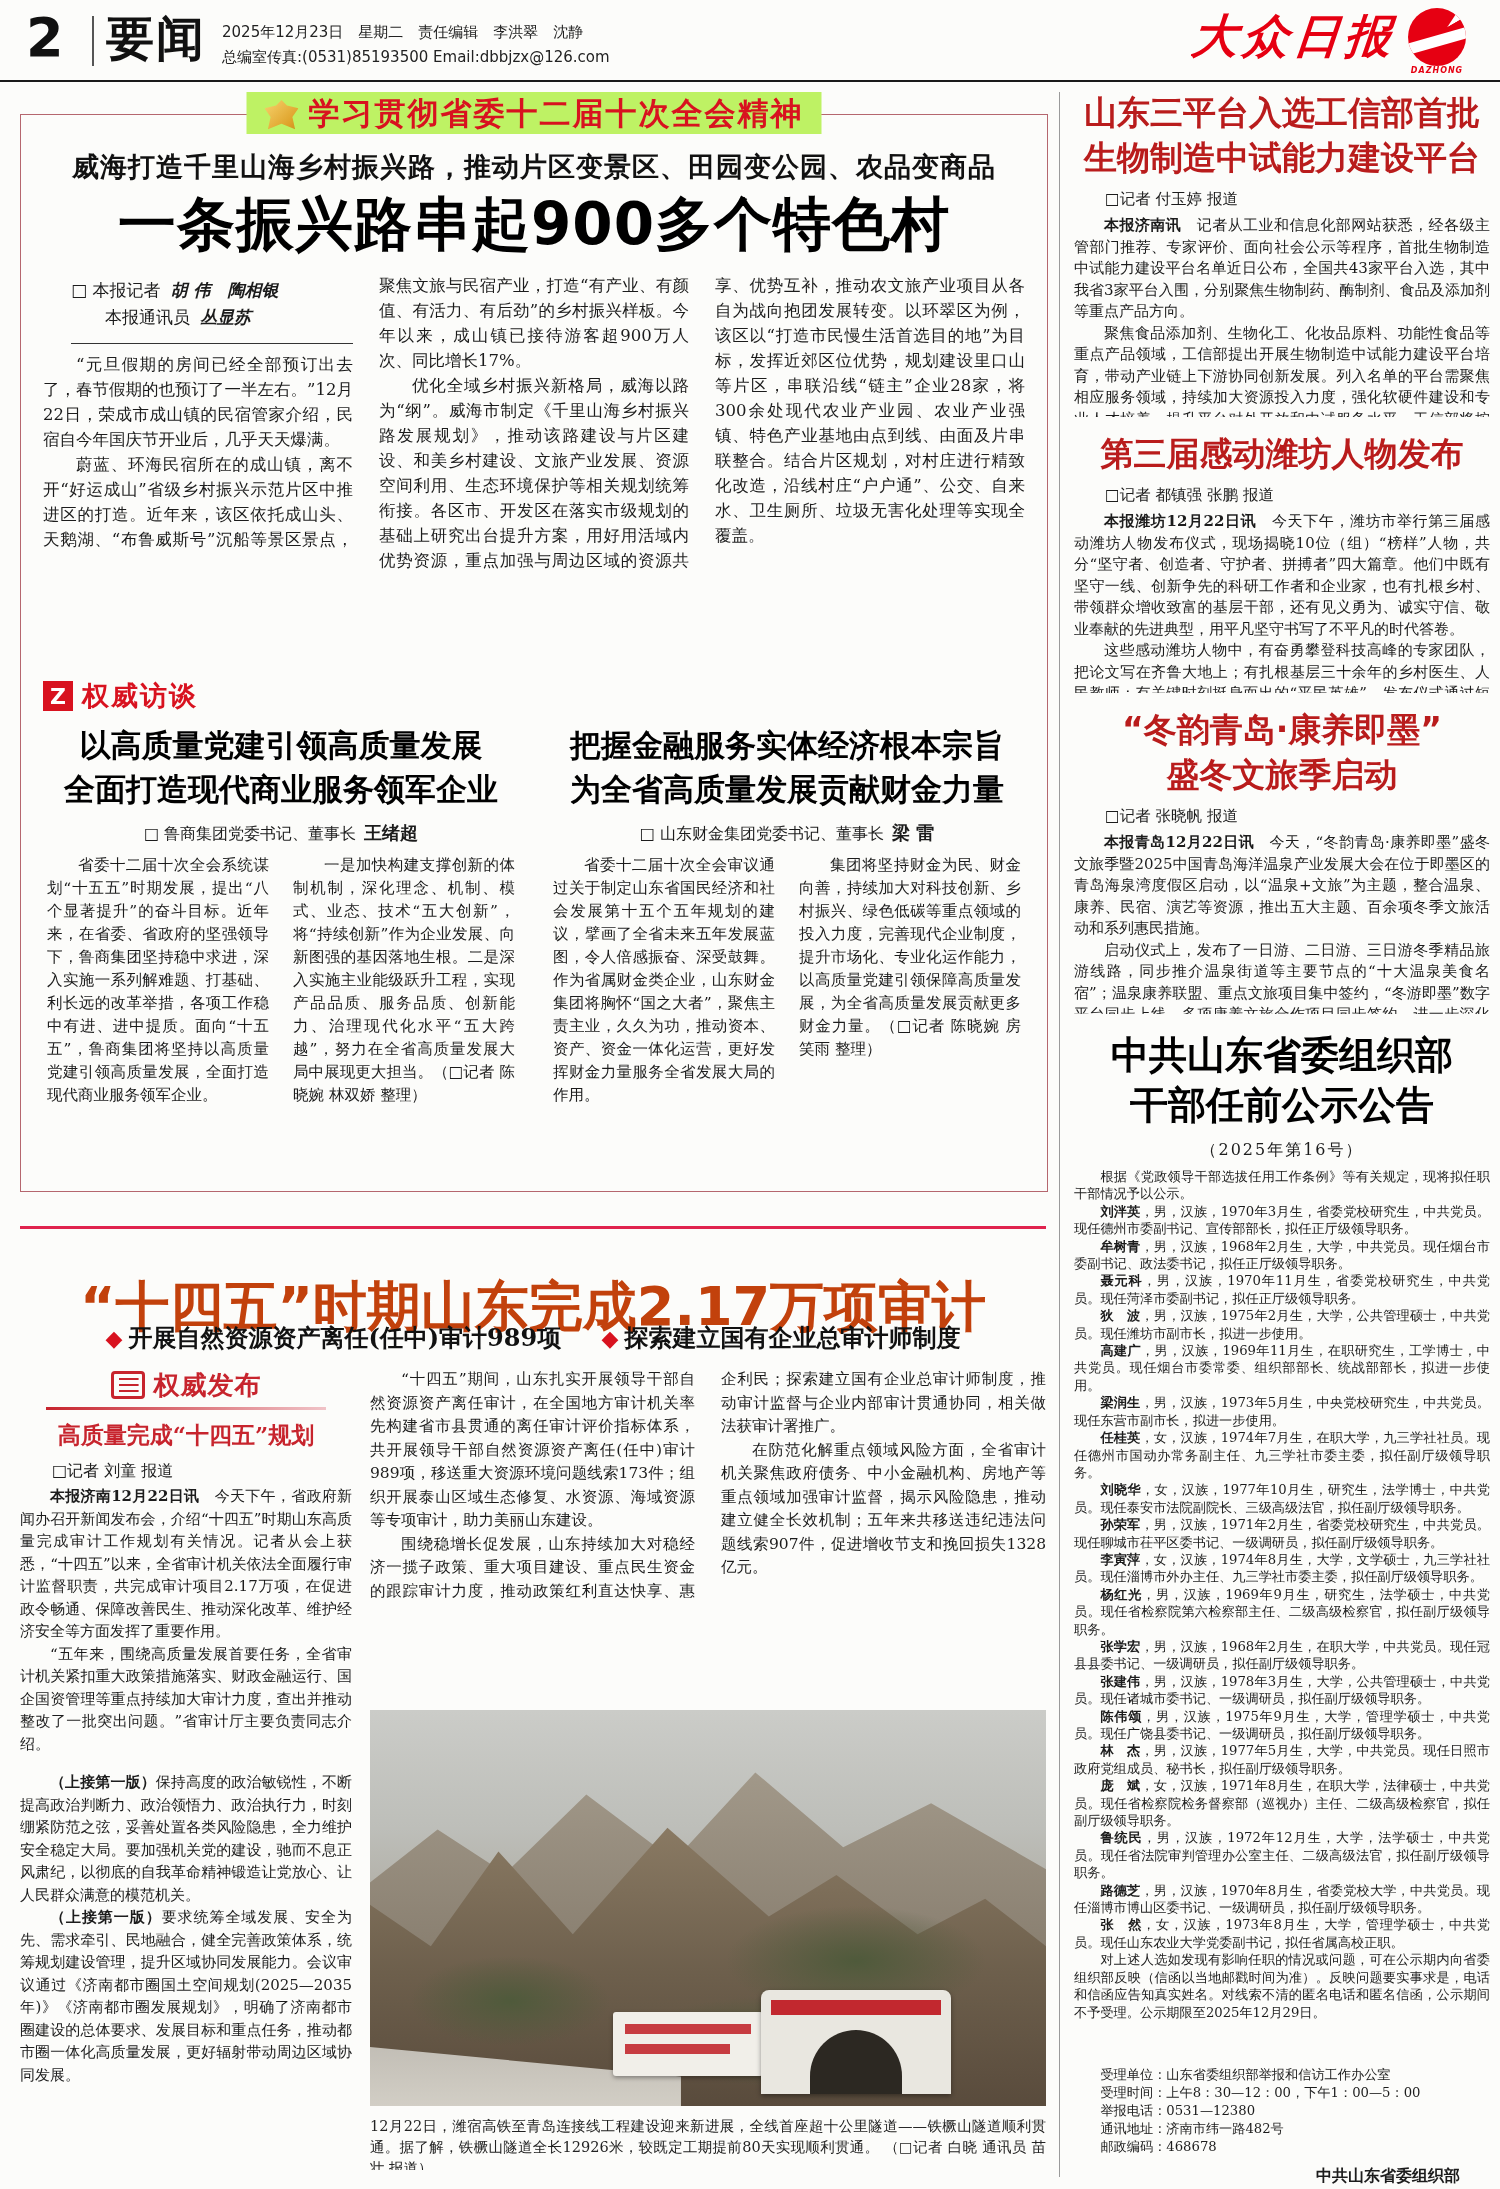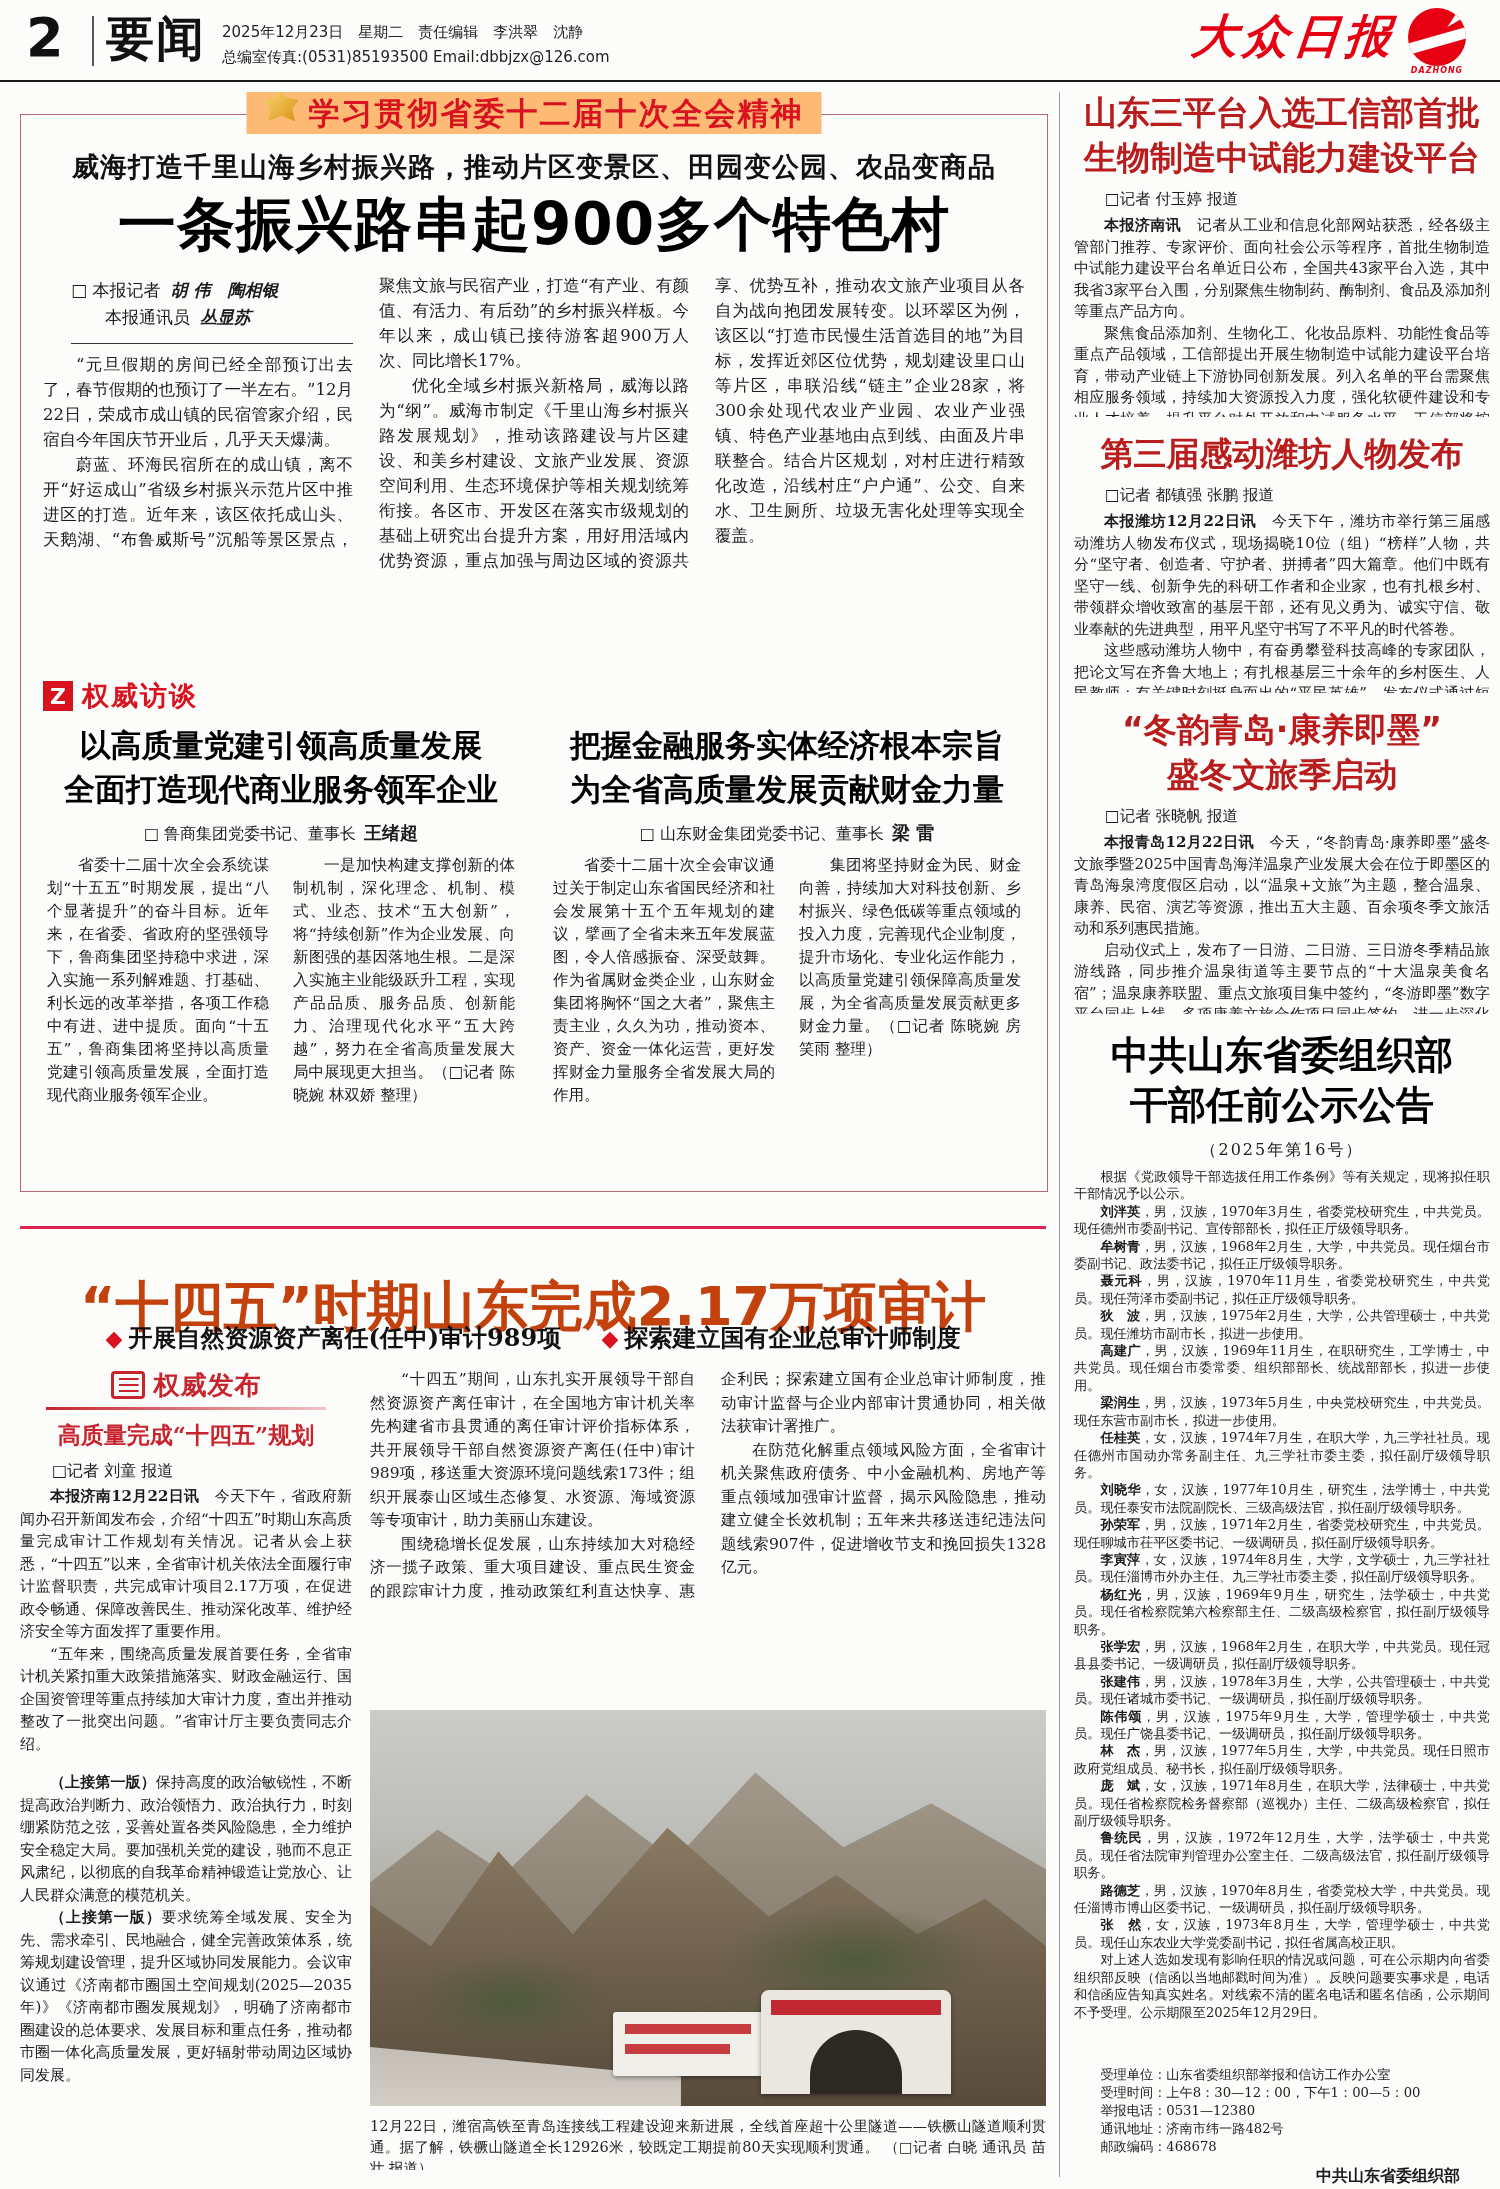--- a/index.html
+++ b/index.html
@@ -17,22 +17,22 @@
   .mh-text{font:700 46px/64px "DejaVu Serif","Liberation Serif",serif;color:#e60012;font-style:italic;letter-spacing:5px;transform:skewX(-5deg);}
   .mh-badge{position:relative;width:58px;height:58px;margin-top:4px;}
   .mh-circle{position:absolute;inset:0;border-radius:50%;background:#e60012;overflow:hidden;}
   .mh-circle i{position:absolute;left:-12%;top:46%;width:130%;height:11px;background:#fff;transform:rotate(-16deg);}
   .mh-circle u{position:absolute;right:6px;top:8px;width:16px;height:8px;background:#fff;transform:rotate(-30deg);clip-path:polygon(0 100%,100% 0,100% 100%);}
   .mh-latin{position:absolute;left:0;right:0;top:58px;text-align:center;font:800 8px/10px "DejaVu Sans",sans-serif;color:#e60012;letter-spacing:1px;font-style:italic;}
   .hdr-rule{position:absolute;left:0;top:80px;width:1500px;height:2px;background:#1a1a1a;}
 
   
   .lead-box{position:absolute;left:20px;top:114px;width:1026px;height:1076px;border:1.5px solid #b5666e;}
-  .banner{position:absolute;top:-23px;left:50%;transform:translateX(-50%);background:#fdba74;padding:0 18px;
-          display:flex;align-items:flex-start;gap:10px;white-space:nowrap;}
+  .banner{position:absolute;top:-23px;left:50%;transform:translateX(-50%);background:#bef264;padding:0 18px;
+          display:flex;align-items:flex-end;gap:10px;white-space:nowrap;}
   .banner-txt{font:800 31px/42px "DejaVu Sans","Liberation Sans",sans-serif;color:#d8121f;letter-spacing:2px;}
   .emblem{width:34px;height:34px;display:inline-block;background:linear-gradient(135deg,#f7d36e,#dfa32b 70%,#c88a18);
           clip-path:polygon(50% 0,66% 16%,100% 24%,82% 50%,90% 86%,50% 70%,10% 86%,18% 50%,0 24%,34% 16%);}
   .kicker{margin-top:34px;text-align:center;font:600 27px/36px "DejaVu Serif","Liberation Serif",serif;color:#111;letter-spacing:1px;}
   .lead-title{margin-top:8px;text-align:center;font:800 58px/66px "DejaVu Sans","Liberation Sans",sans-serif;color:#000;letter-spacing:1px;}
   .lead-cols{margin:16px 22px 0;height:392px;overflow:hidden;column-count:3;column-gap:26px;
              font:16.5px/25px "DejaVu Serif","Liberation Serif",serif;text-align:justify;}
   .byline-block{border-bottom:1.5px solid #333;padding:4px 0 12px;margin-bottom:8px;font:17px/27px "DejaVu Serif",serif;break-inside:avoid;margin-left:28px;}
   .byline-block .nm{font-weight:700;font-style:italic;margin-left:10px;}
   .byline-block .l2{padding-left:2em;}

